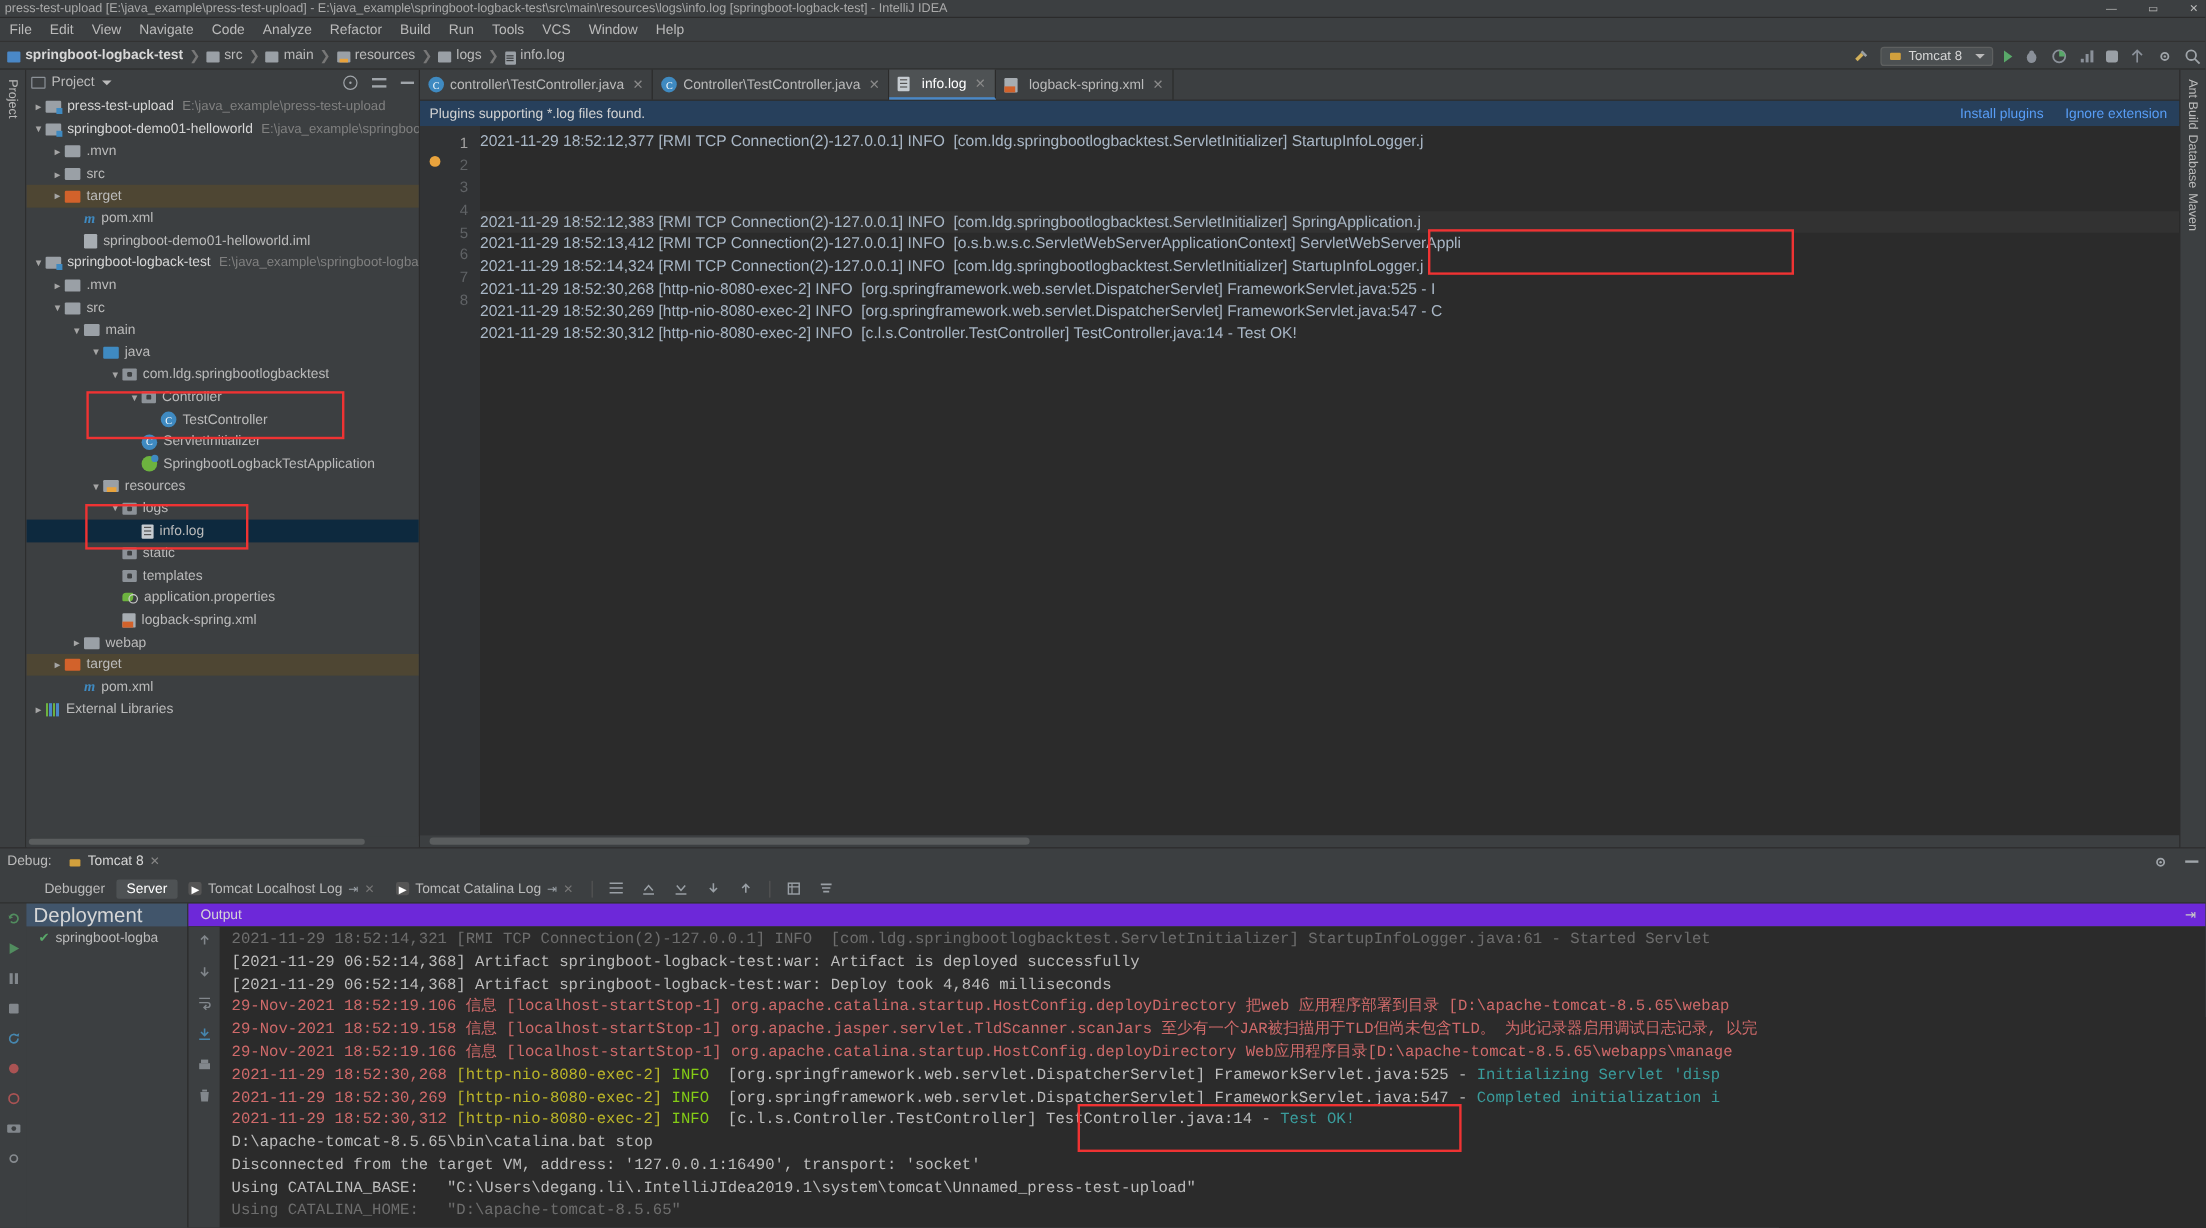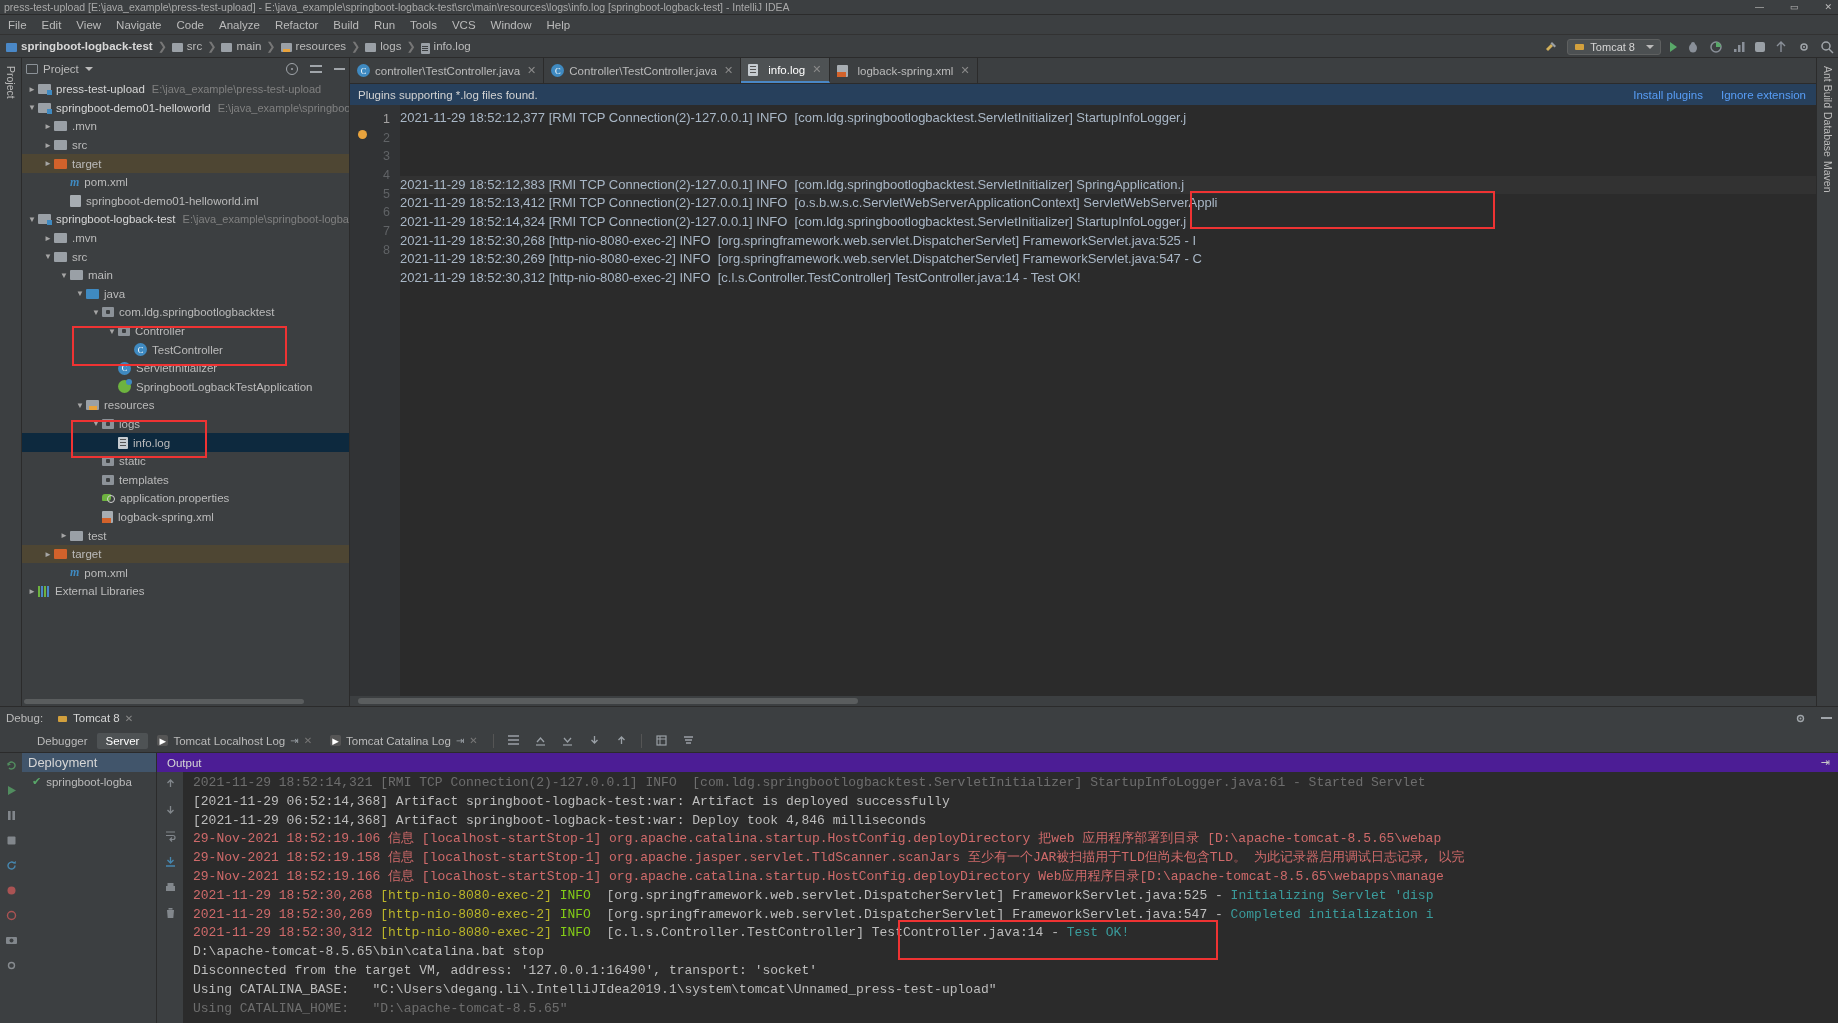--- a/index.html
+++ b/index.html
@@ -160,25 +160,25 @@
   #dbghdr .right{position:absolute;right:6px;display:flex;gap:14px;align-items:center;}
   #dbgtabs{height:24px;display:flex;align-items:center;gap:0px;border-bottom:1px solid #2b2b2b;padding-left:28px;}
   .stab{font-size:11.5px;color:#bbb;padding:2px 9px;display:flex;align-items:center;gap:5px;}
   .stab.active{background:#4e5254;color:#fff;border-radius:2px;}
   .stab .x{color:#777;font-size:10px;}
   .stab .pin{color:#9aa0a6;font-size:10px;}
   .tbsep{width:1px;height:14px;background:#555;margin:0 6px;}
   #dbgbody{flex:1;display:flex;min-height:0;}
   #dbgleftcol{width:22px;background:#3c3f41;display:flex;flex-direction:column;align-items:center;gap:12px;padding-top:6px;flex:none;}
   #deployment{width:135px;background:#3c3f41;border-right:1px solid #2b2b2b;flex:none;}
-  #deployhdr{height:19px;background:#41556b;display:flex;align-items:center;padding-left:6px;font-size:13px;color:#d6d6d6;}
+  #deployhdr{height:19px;background:#41556b;display:flex;align-items:center;padding-left:6px;font-size:17px;color:#d6d6d6;}
   .deprow{display:flex;align-items:center;gap:5px;padding:3px 0 0 10px;font-size:11.5px;color:#bbb;}
   .chk{color:#59a869;font-size:11px;}
   #outputcol{flex:1;display:flex;flex-direction:column;min-width:0;}
-  #outputhdr{height:19px;background:#4c1d95;display:flex;align-items:center;padding-left:10px;font-size:11.5px;color:#d6d6d6;position:relative;}
+  #outputhdr{height:19px;background:#6d28d9;display:flex;align-items:center;padding-left:10px;font-size:11.5px;color:#d6d6d6;position:relative;}
   #outputhdr .arr{position:absolute;right:8px;color:#c7c7c7;font-size:11px;}
   #console{flex:1;background:#2b2b2b;display:flex;min-height:0;position:relative;overflow:hidden;}
   #consolegutter{width:26px;background:#3c3f41;flex:none;display:flex;flex-direction:column;align-items:center;gap:13px;padding-top:5px;}
   #consoletext{flex:1;padding:2px 0 0 10px;overflow:hidden;position:relative;}
   .conline{height:18.8px;line-height:18.8px;font-size:13px;white-space:pre;color:#a9b7c6;}
   .c-red{color:#cf6a6a;}
   .c-ylw{color:#bbb529;}
   .c-blue{color:#84cc16;}
   .c-cyan{color:#3a9c9c;}
   .c-white{color:#bdbdbd;}
@@ -426,21 +426,21 @@
           <span class="tlabel">application.properties</span>
         </div>
         <div class="trow" style="padding-left: 68px;">
           <span class="arrow"></span>
           <span class="i-xml"></span>
           <span class="tlabel">logback-spring.xml</span>
         </div>
         <div class="trow" style="padding-left: 36px;">
           <span class="arrow">►</span>
           <span class="i-folder"></span>
-          <span class="tlabel">test</span>
+          <span class="tlabel">webap</span>
         </div>
         <div class="trow hl" style="padding-left: 20px;">
           <span class="arrow">►</span>
           <span class="i-folder orange"></span>
           <span class="tlabel">target</span>
         </div>
         <div class="trow" style="padding-left: 36px;">
           <span class="arrow"></span>
           <span class="i-maven">m</span>
           <span class="tlabel">pom.xml</span>

